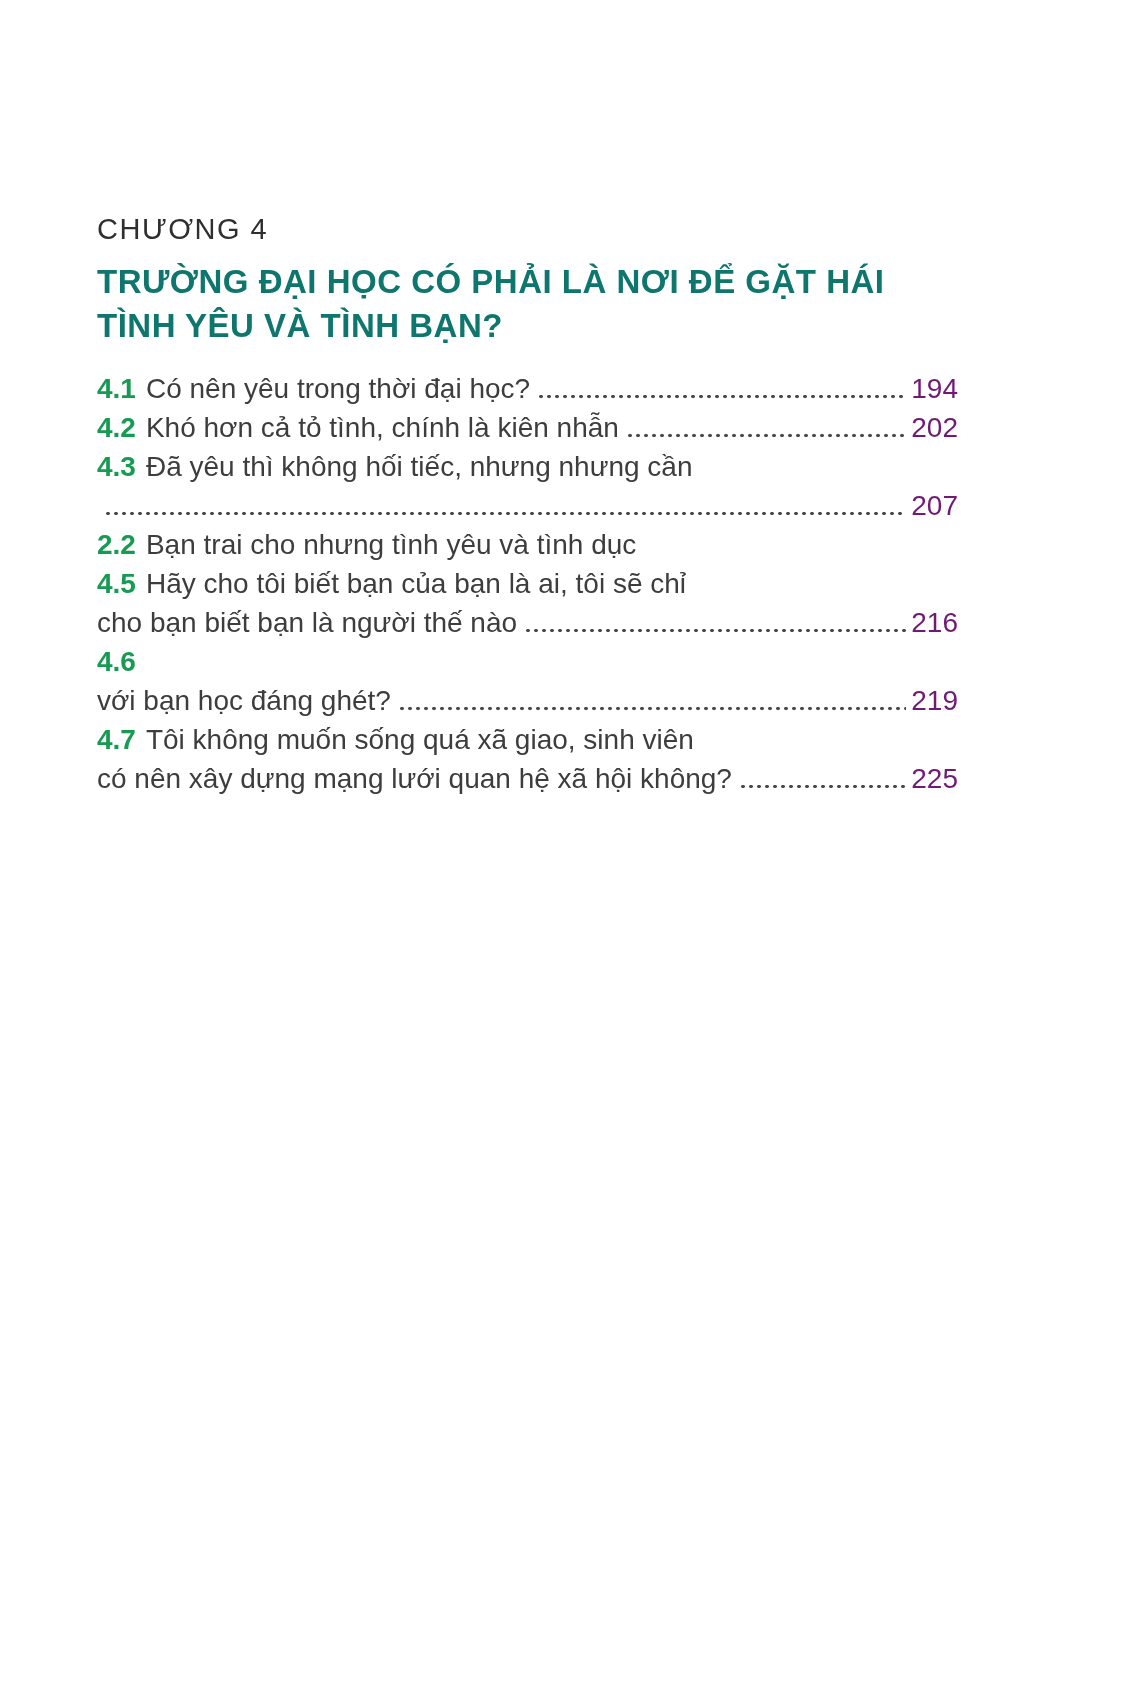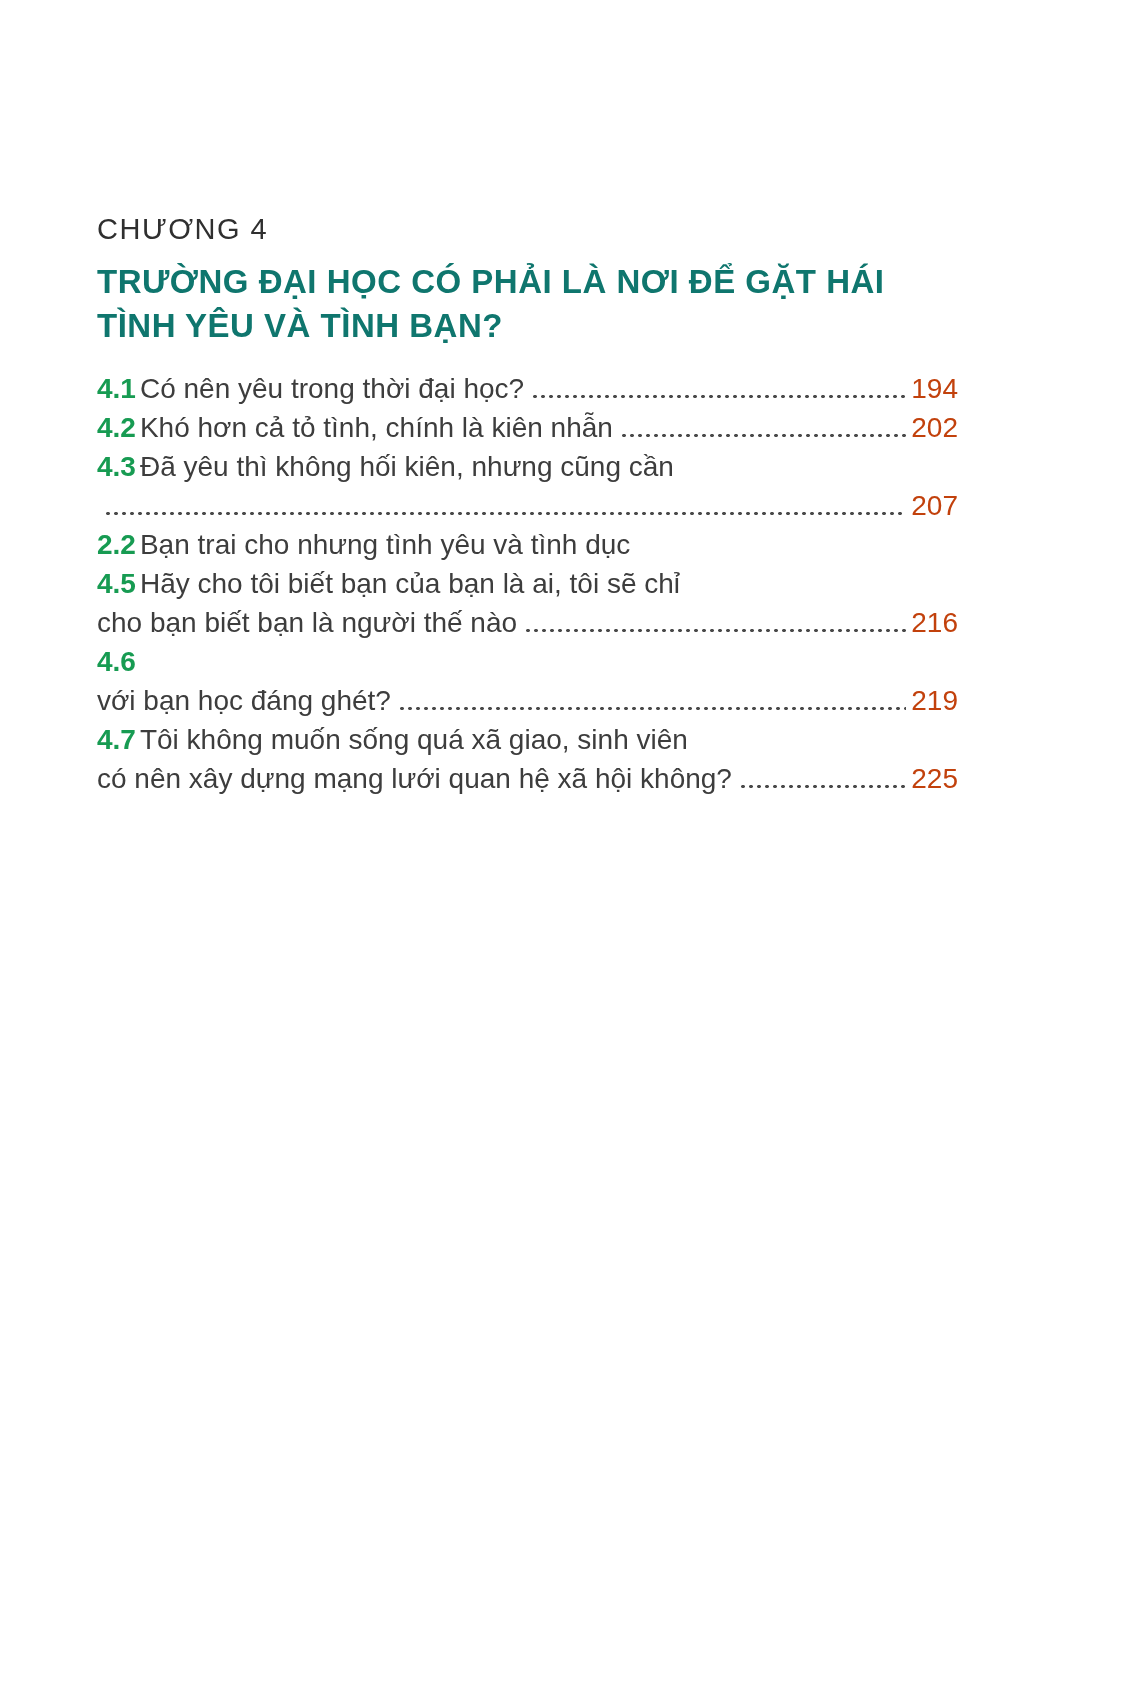--- a/index.html
+++ b/index.html
@@ -43,35 +43,35 @@
     display: flex;
     align-items: baseline;
     font-size: 28px;
     line-height: 39px;
     color: #3d3d3d;
     white-space: nowrap;
   }
   .toc-num {
     font-weight: 700;
     color: #179b52;
-    margin-right: 4px;
+    margin-right: 10px;
   }
   .toc-leader {
     flex: 1 1 auto;
     height: 5px;
     align-self: flex-end;
     margin: 0 5px 9px 7px;
     background-image: radial-gradient(circle, #4a4a4a 1.7px, rgba(0,0,0,0) 1.9px);
     background-size: 8px 5px;
     background-repeat: repeat-x;
     background-position: left bottom;
     min-width: 20px;
   }
   .toc-page {
-    color: #c2410c;
+    color: #701a75;
     font-weight: 400;
   }
 </style>
 </head>
 <body>
 
 <div class="page">
   <div class="content">
 
     <div class="chapter-label">CHƯƠNG 4</div>
@@ -97,21 +97,21 @@
           <span class="toc-num">4.2</span>
           <span class="toc-text">Khó hơn cả tỏ tình, chính là kiên nhẫn</span>
           <span class="toc-leader"></span>
           <span class="toc-page">202</span>
         </div>
       </div>
 
       <div class="toc-entry">
         <div class="toc-line">
           <span class="toc-num">4.3</span>
-          <span class="toc-text">Đã yêu thì không hối kiên, nhưng cũng cần</span>
+          <span class="toc-text">Đã yêu thì không hối tiếc, nhưng nhưng cần</span>
         </div>
         <div class="toc-line">
           <span class="toc-leader"></span>
           <span class="toc-page">207</span>
         </div>
       </div>
 
       <div class="toc-entry">
         <div class="toc-line">
           <span class="toc-num">2.2</span>

